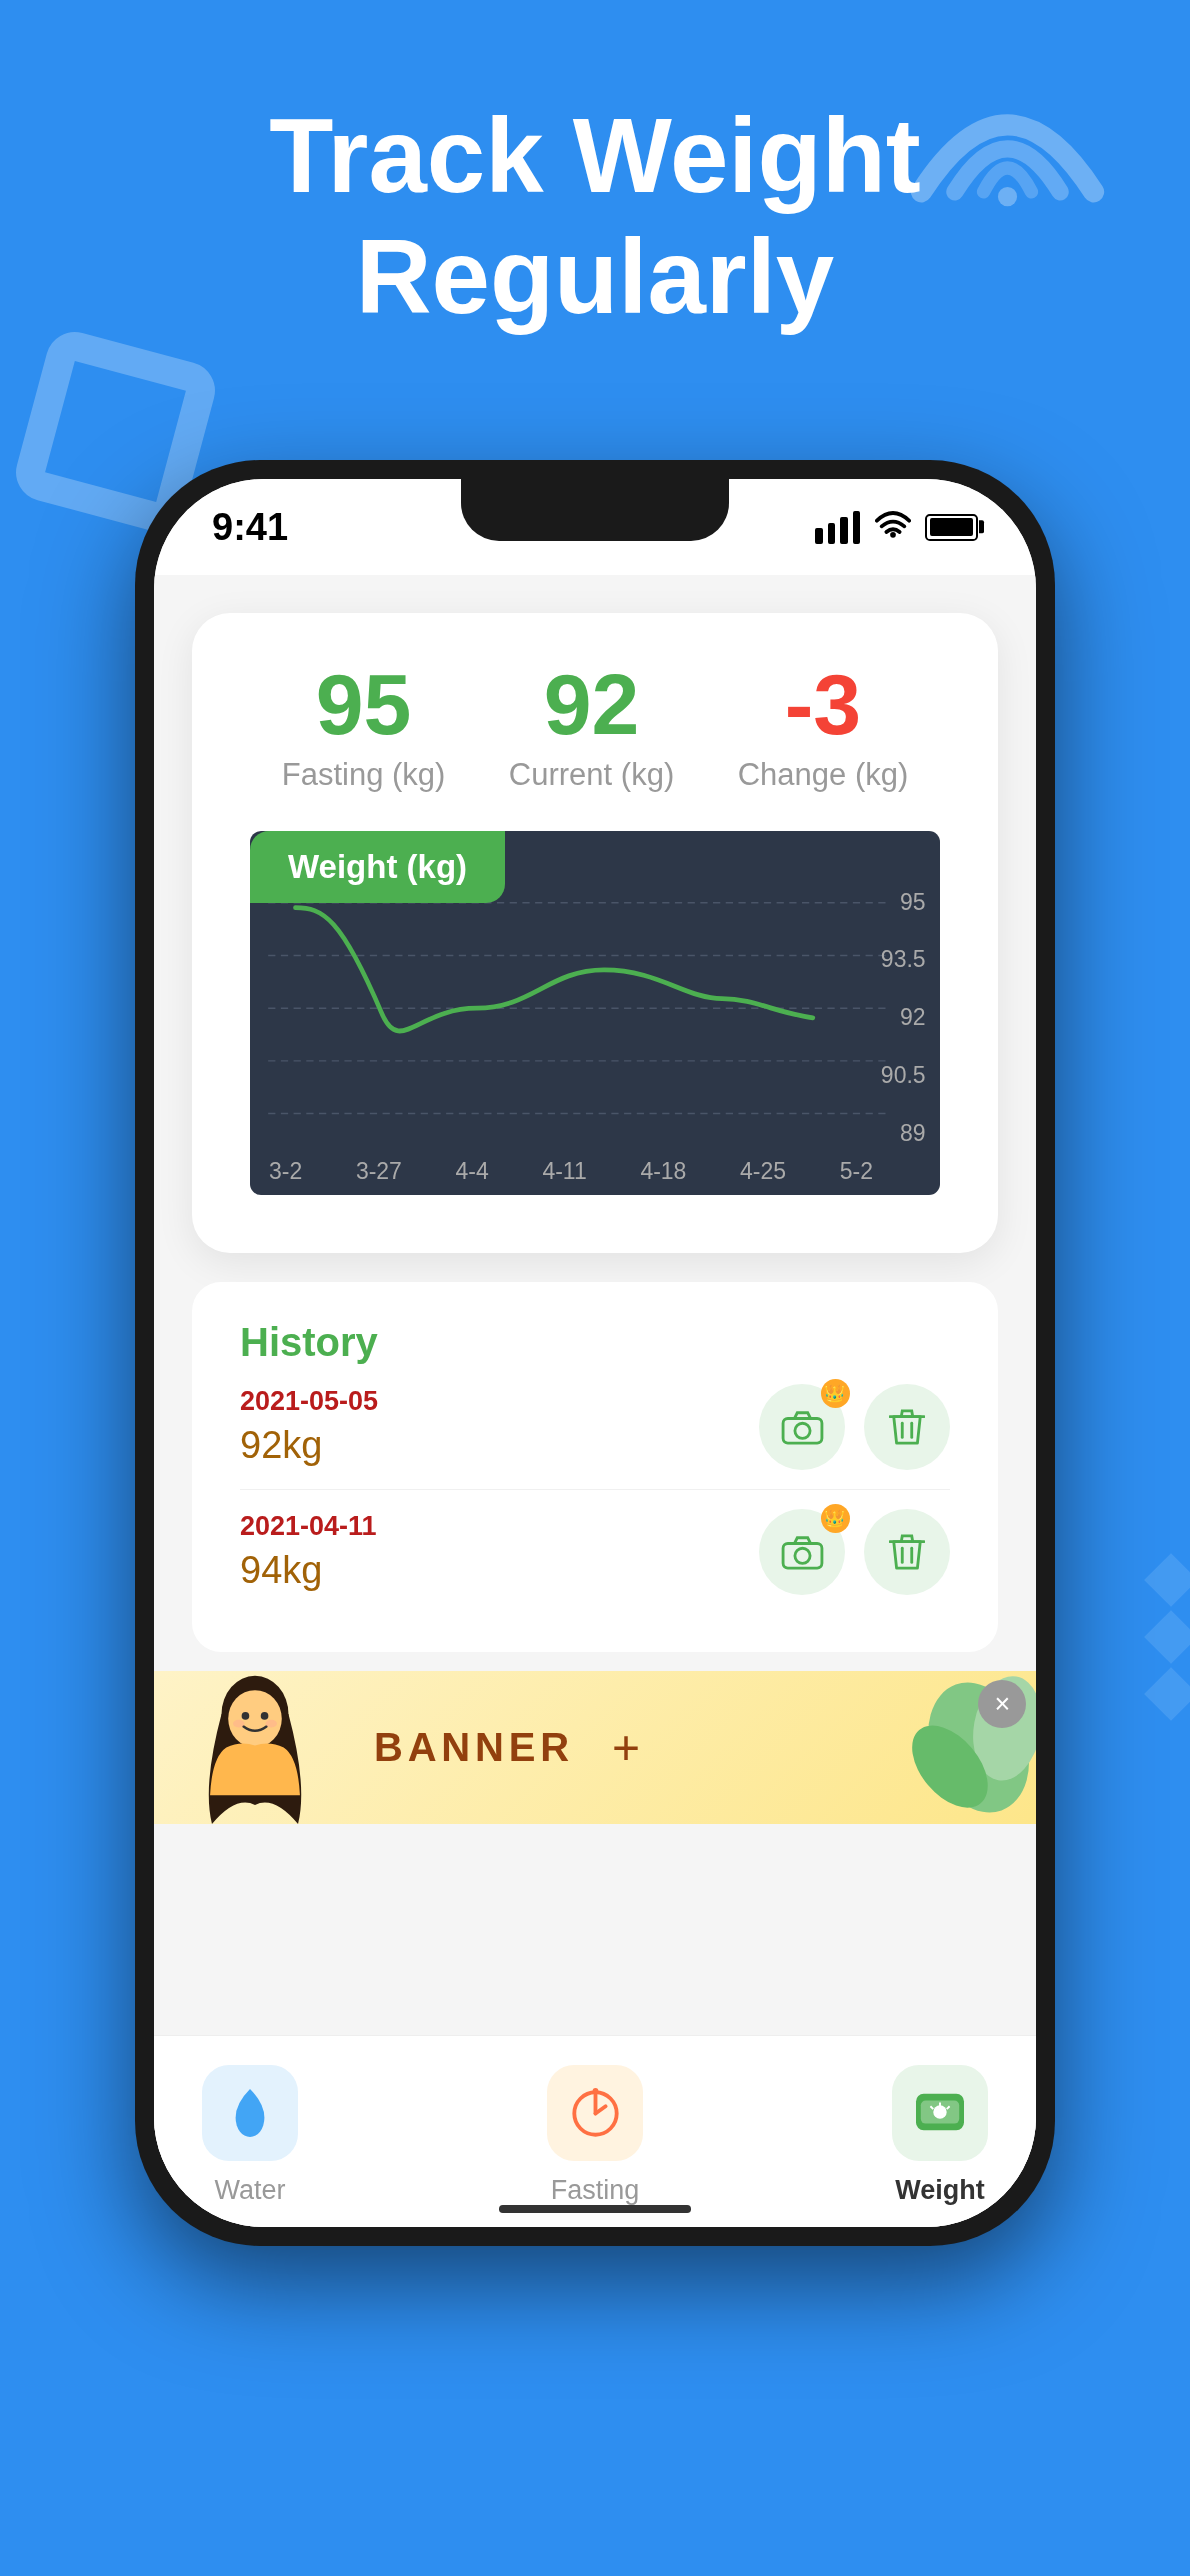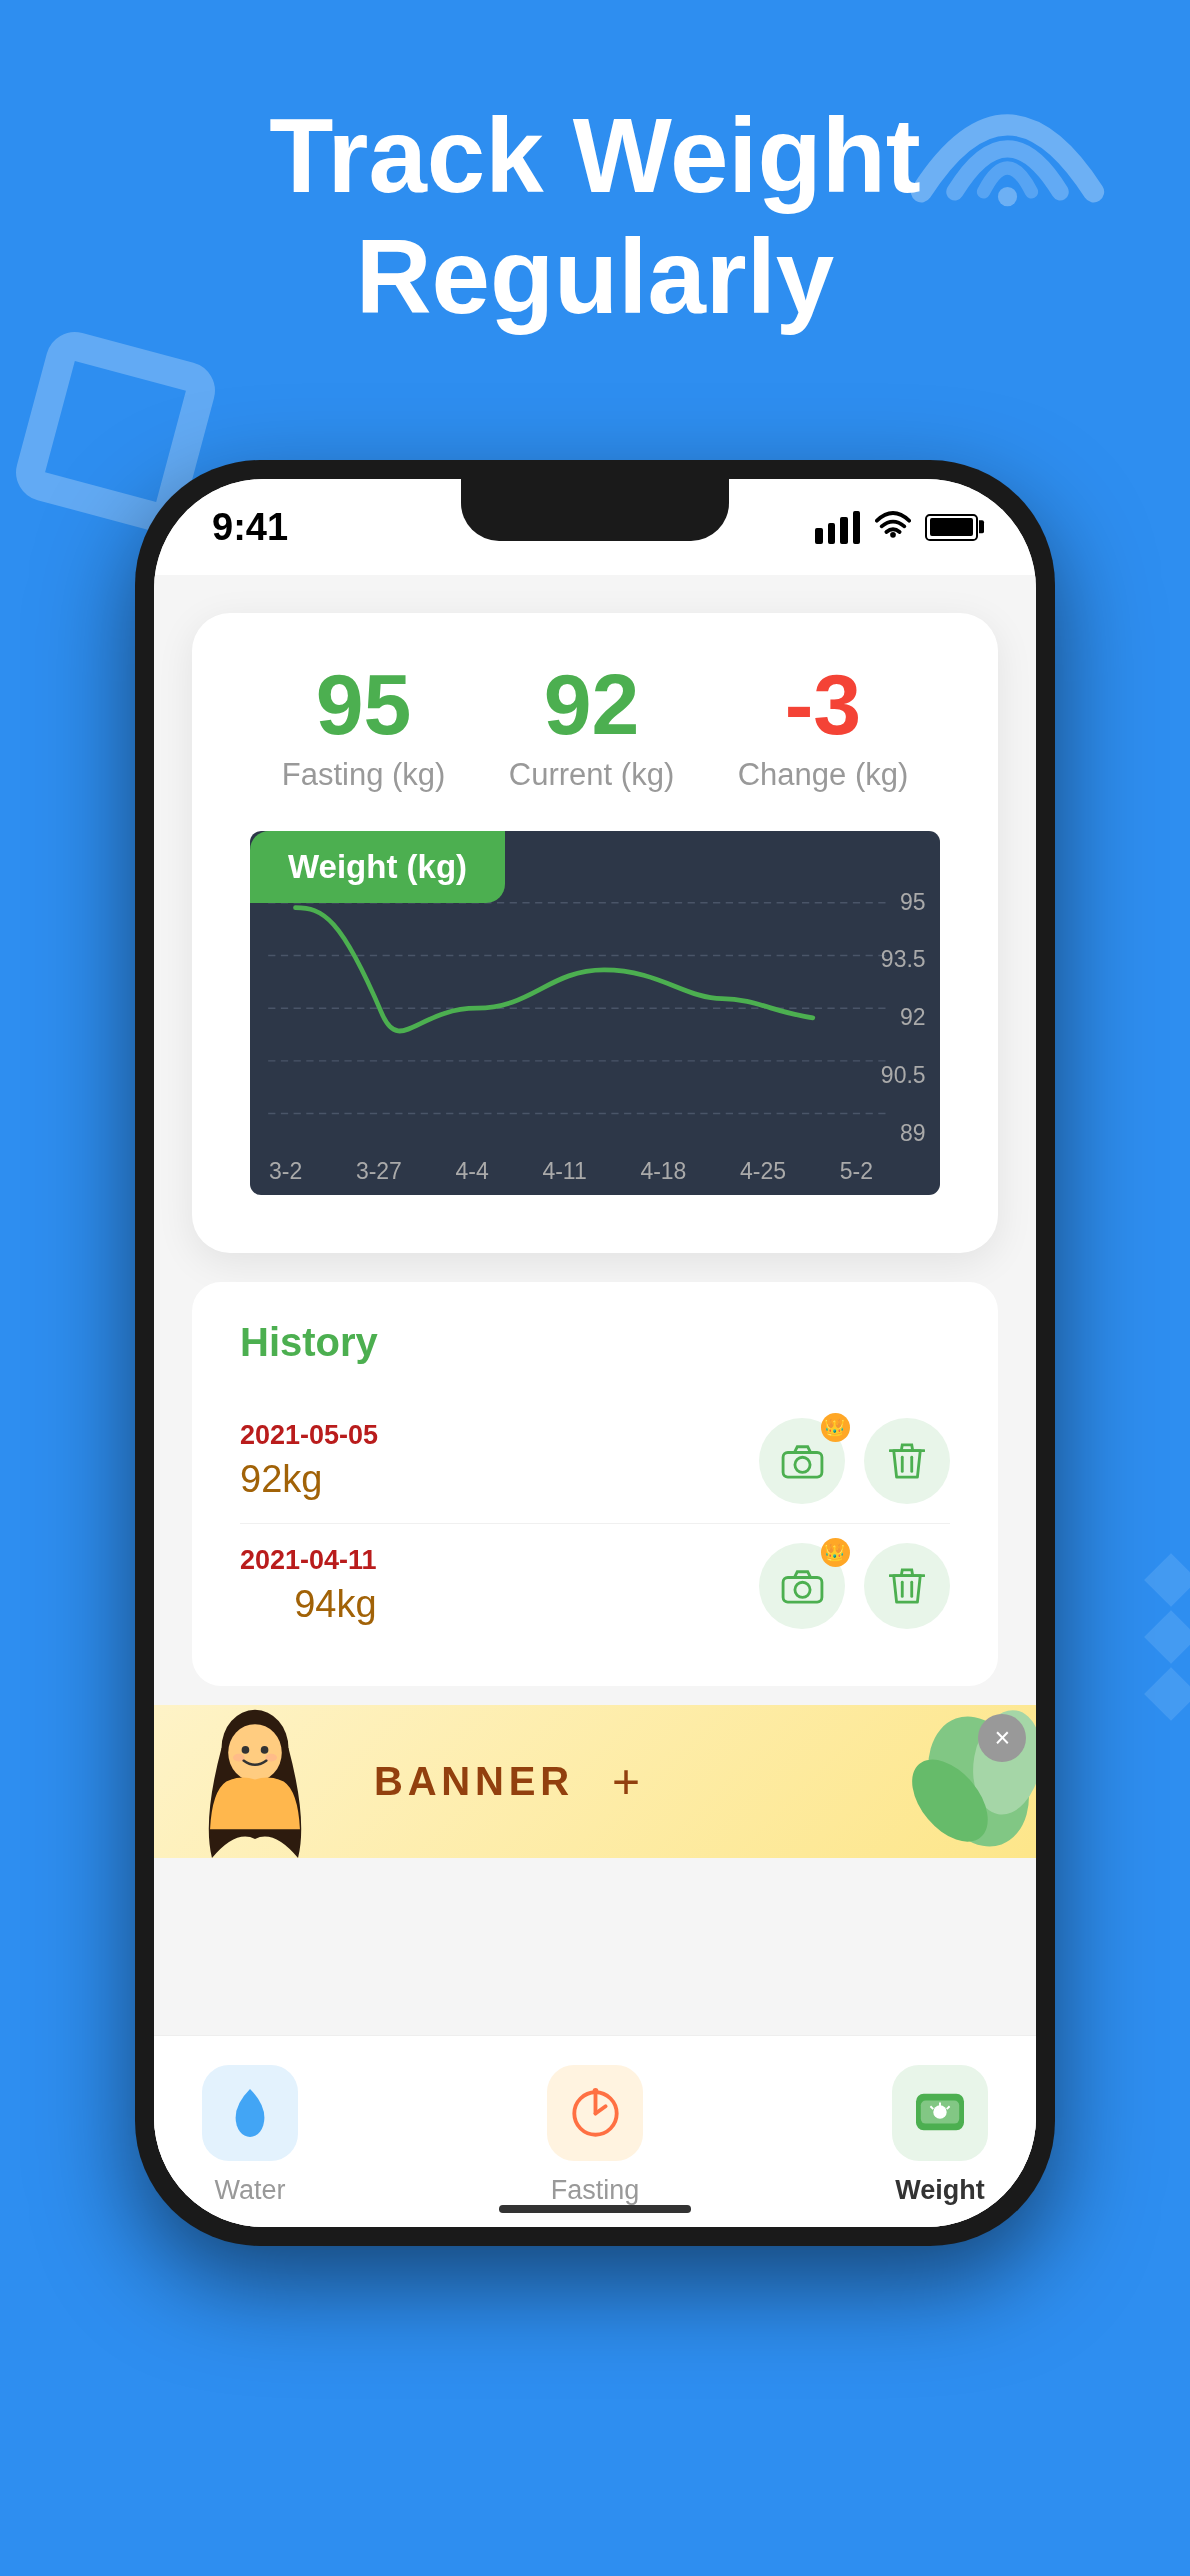--- a/index.html
+++ b/index.html
@@ -253,32 +253,30 @@
     .history-section {
       margin: 0 38px;
       background: white;
       border-radius: 29px;
       padding: 38px 48px;
     }
     .history-title {
       font-size: 40px;
       font-weight: 700;
       color: #4CAF50;
-      margin-bottom: 34px;
     }
     .history-item {
       display: flex;
       align-items: center;
       justify-content: space-between;
       padding: 19px 0;
       border-bottom: 1px solid #f0f0f0;
     }
     .history-item:last-child {
       border-bottom: none;
-      text-align: right;
     }
     .history-info {}
     .history-date {
       font-size: 27px;
       font-weight: 700;
       color: #b91c1c;
       margin-bottom: 7.7px;
     }
     .history-weight {
       font-size: 38px;

